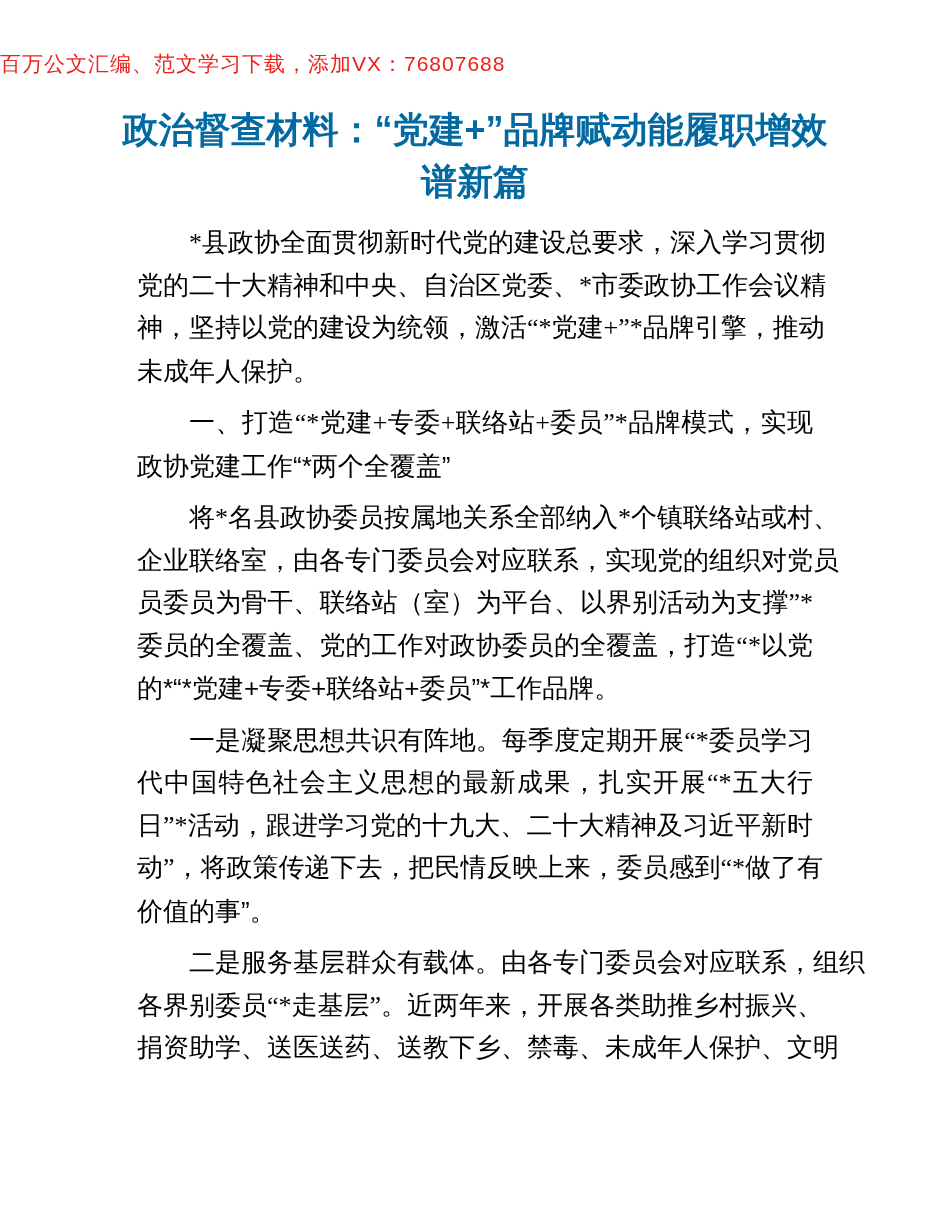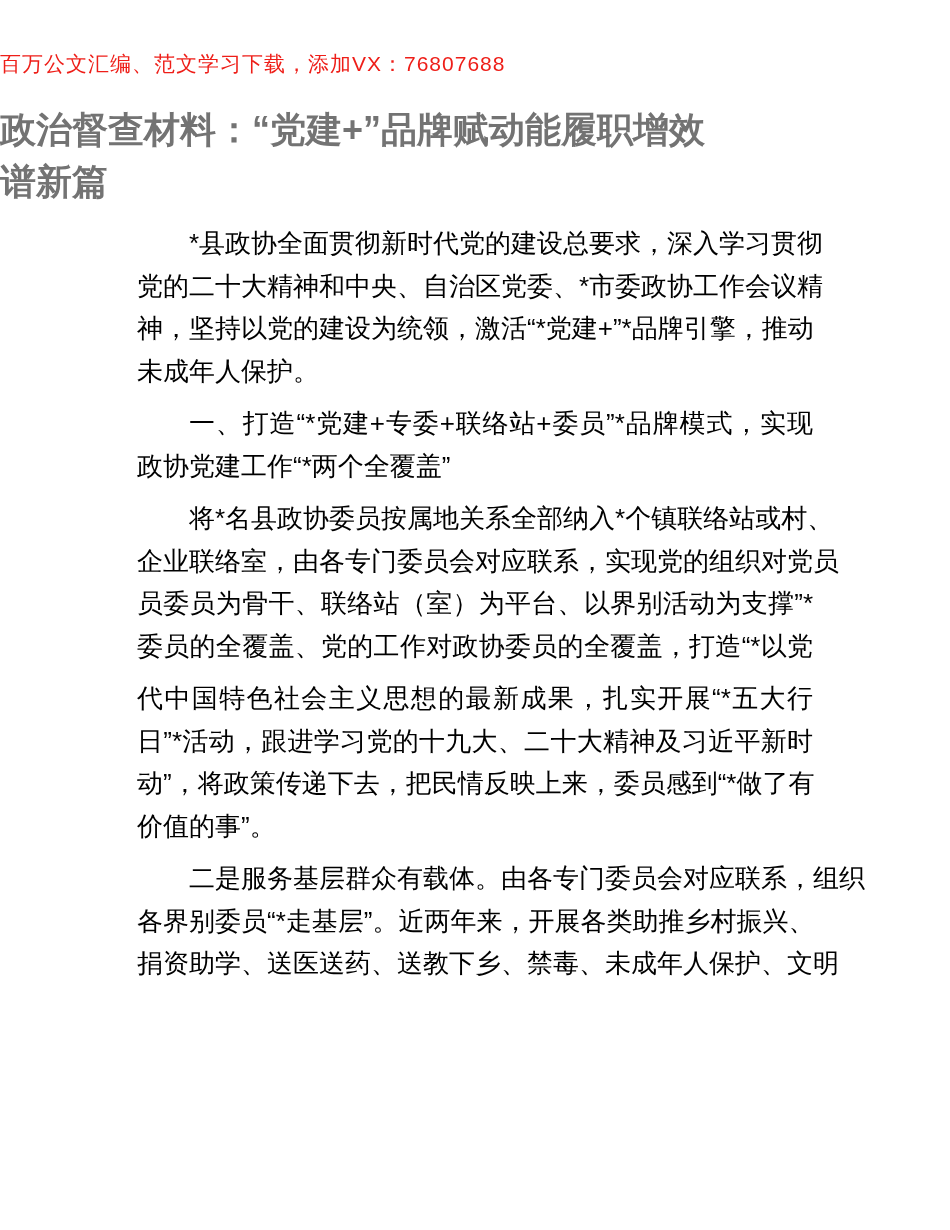--- a/index.html
+++ b/index.html
@@ -17,35 +17,36 @@
   .promo {
     padding-top: 50px;
     text-align: left;
     font-size: 21px;
     line-height: 28px;
     color: #ee1e18;
     letter-spacing: 1px;
   }
   .doc-title {
     margin-top: 26px;
+    text-align: center;
     font-size: 36px;
     font-weight: bold;
     line-height: 52px;
-    color: #737373;
+    color: #0369a1;
   }
   .doc-body {
     width: 676px;
     margin: 14px auto 0 auto;
     font-size: 26px;
     line-height: 42.5px;
     color: #000000;
   }
   .block { margin-bottom: 10px; }
   .line { text-align: justify; white-space: nowrap; }
-  .line.fill { text-align-last: justify; }
+  .line.fill { text-align-last: justify; font-family: Liberation Serif, serif; }
   .line.first { text-indent: 2em; }
 </style>
 </head>
 <body>
 
 <div class="page">
 
   <div class="promo" style="color: rgb(238, 30, 24);">百万公文汇编、范文学习下载，添加VX：76807688</div>
 
   <div class="doc-title">
@@ -62,22 +63,24 @@
       </div>
       <div class="block">
         <div class="line first fill">一、打造“*党建+专委+联络站+委员”*品牌模式，实现</div>
         <div class="line">政协党建工作“*两个全覆盖”</div>
       </div>
       <div class="block">
         <div class="line first fill">将*名县政协委员按属地关系全部纳入*个镇联络站或村、</div>
         <div class="line fill">企业联络室，由各专门委员会对应联系，实现党的组织对党员</div>
         <div class="line fill">员委员为骨干、联络站（室）为平台、以界别活动为支撑”*</div>
         <div class="line fill">委员的全覆盖、党的工作对政协委员的全覆盖，打造“*以党</div>
+        <div class="line">的*“*党建+专委+联络站+委员”*工作品牌。</div>
       </div>
       <div class="block">
+        <div class="line first fill">一是凝聚思想共识有阵地。每季度定期开展“*委员学习</div>
         <div class="line fill">代中国特色社会主义思想的最新成果，扎实开展“*五大行</div>
         <div class="line fill">日”*活动，跟进学习党的十九大、二十大精神及习近平新时</div>
         <div class="line fill">动”，将政策传递下去，把民情反映上来，委员感到“*做了有</div>
         <div class="line">价值的事”。</div>
       </div>
       <div class="block">
         <div class="line first fill">二是服务基层群众有载体。由各专门委员会对应联系，组织</div>
         <div class="line fill">各界别委员“*走基层”。近两年来，开展各类助推乡村振兴、</div>
         <div class="line fill">捐资助学、送医送药、送教下乡、禁毒、未成年人保护、文明</div>
       </div>

